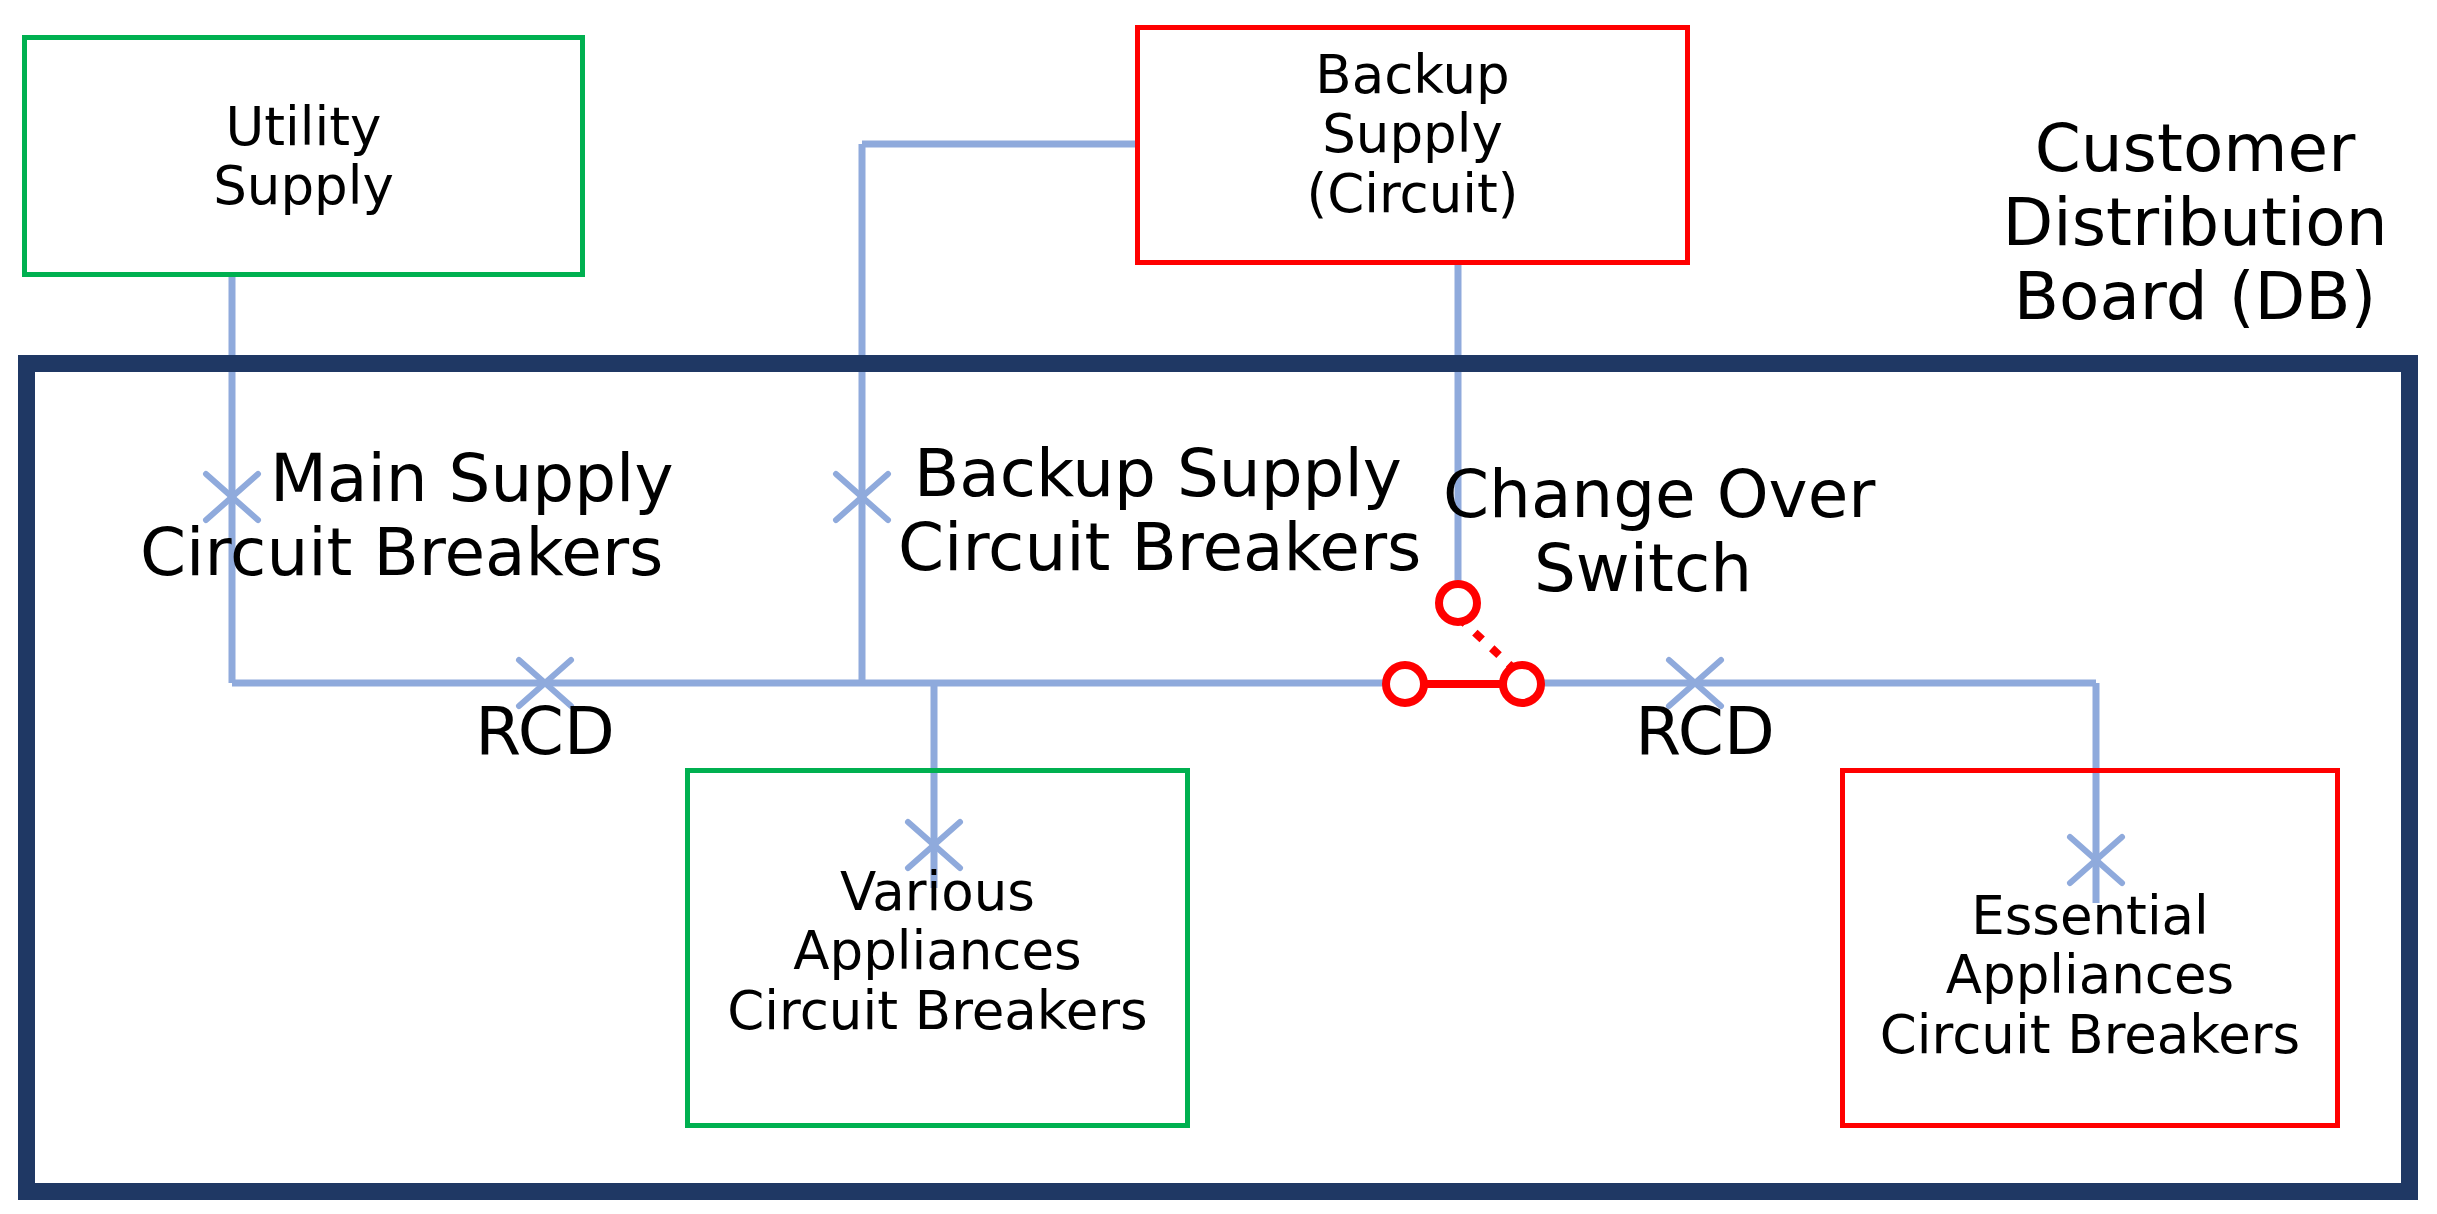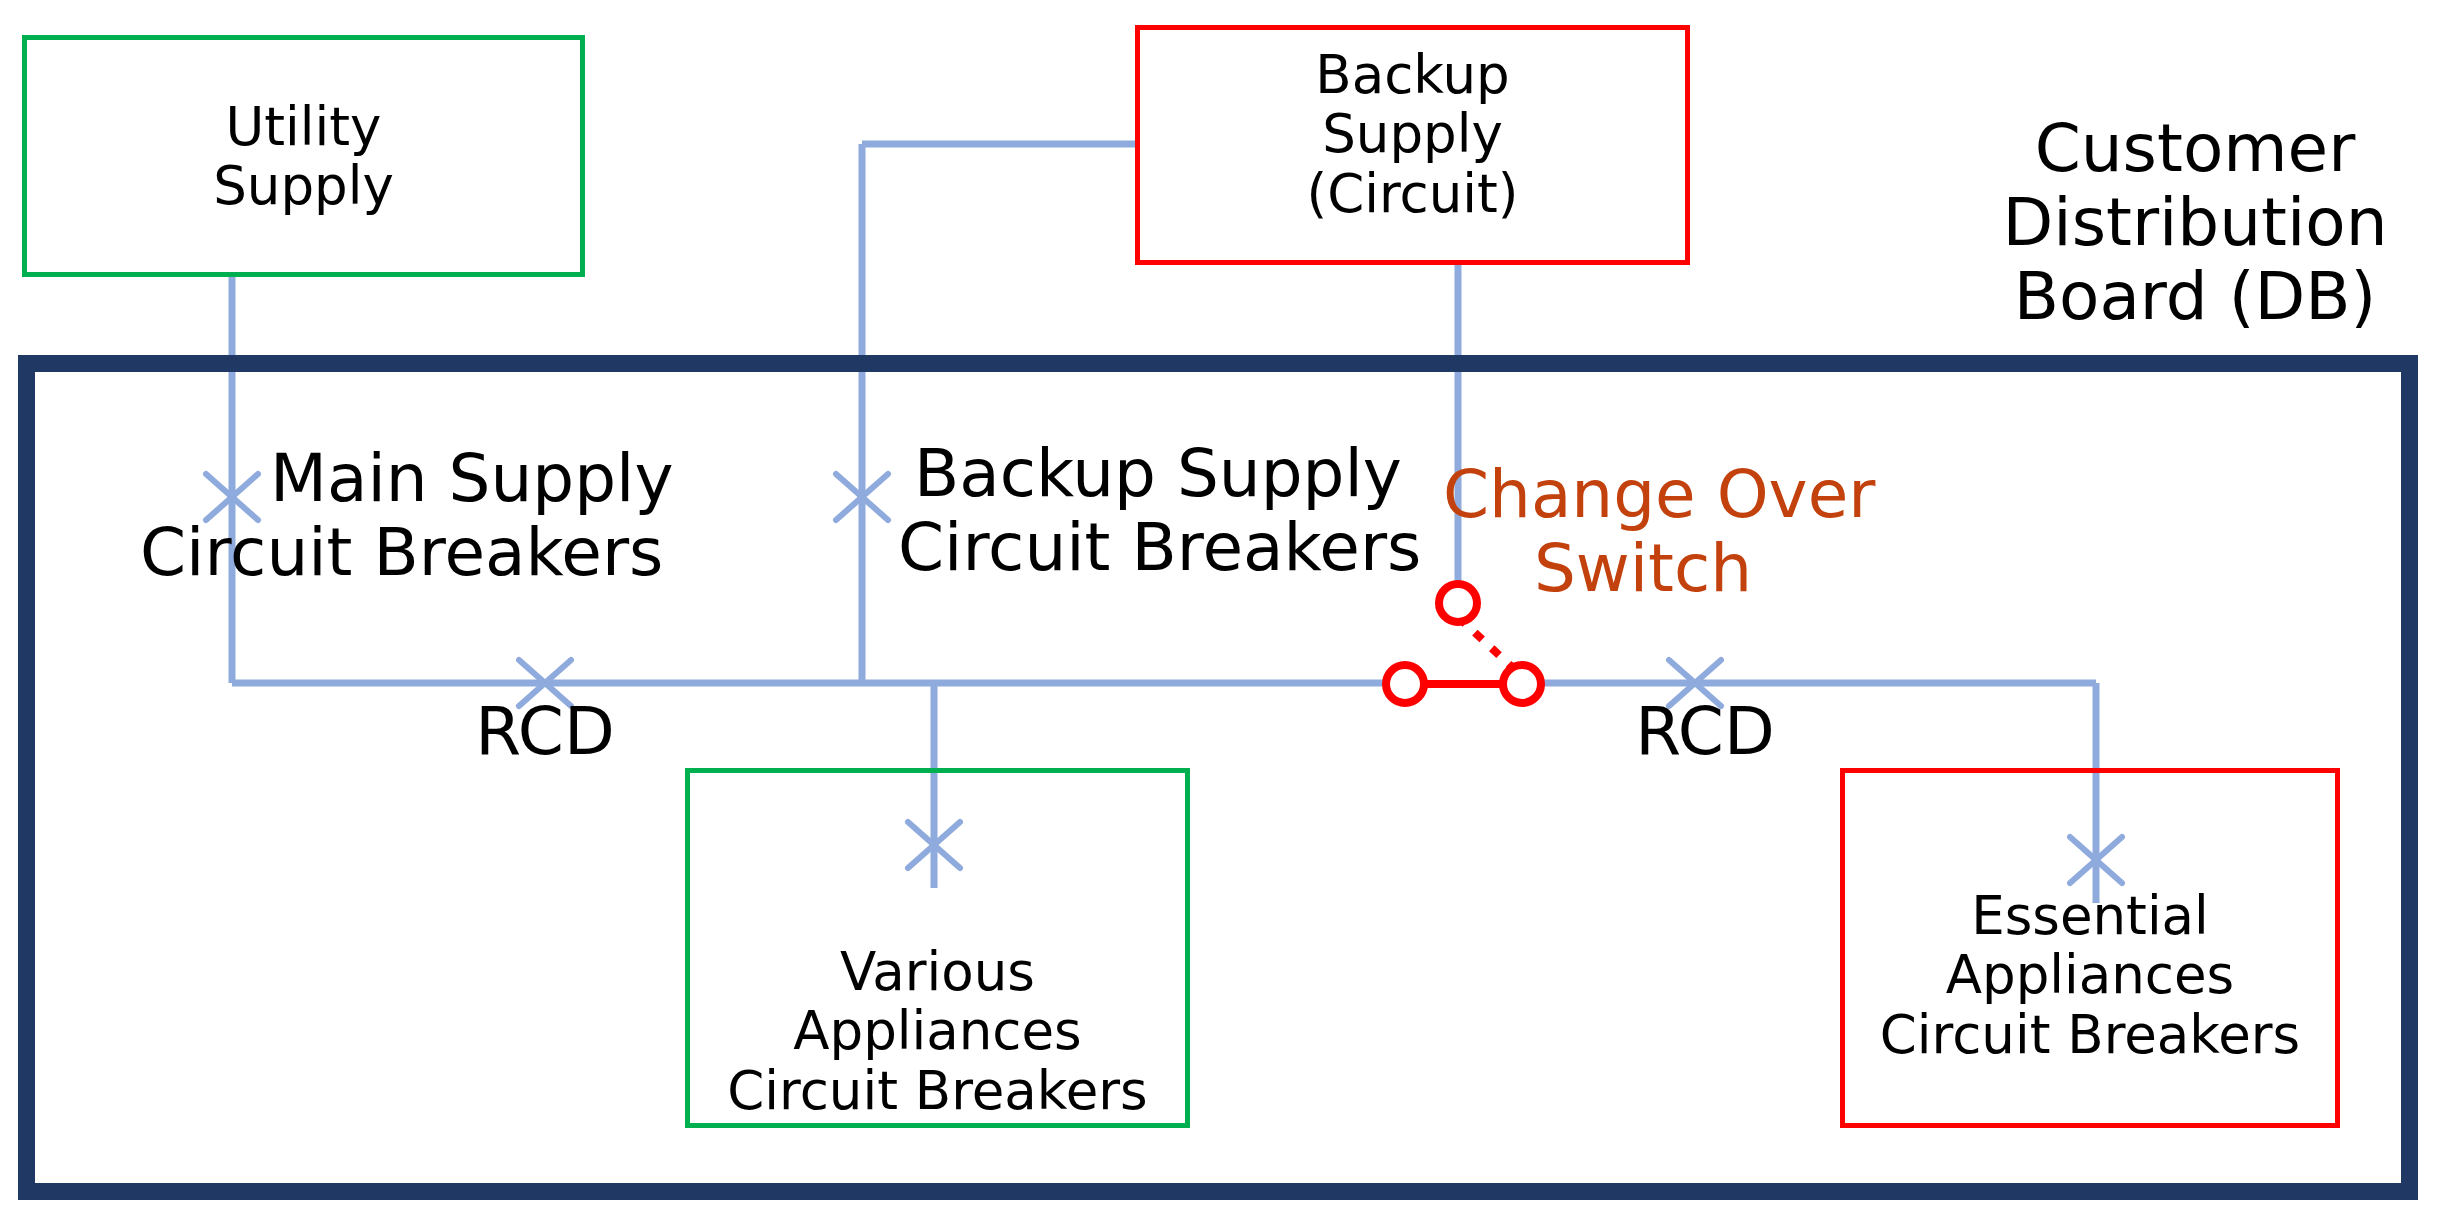--- a/index.html
+++ b/index.html
@@ -12,21 +12,21 @@
     justify-content:center;text-align:center;color:#000000;
     font-size:53px;line-height:1.12;font-family:"DejaVu Sans","Liberation Sans",sans-serif;
     pointer-events:none;
   }
   .boxlabel span{display:block;white-space:nowrap;}
   .freelabel{
     position:absolute;text-align:center;color:#000000;font-size:66px;line-height:1.12;
     font-family:"DejaVu Sans","Liberation Sans",sans-serif;white-space:nowrap;
   }
   .freelabel span{display:block;}
-  .red-label{color:#c2410c;}
+  .red-label{color:#000000;}
   .rect-box{position:absolute;box-sizing:border-box;background:transparent;}
   .green-box{border:5px solid #00B050;}
   .red-box{border:5px solid #FF0000;}
   .db-box{border:17px solid #1F3864;}
 </style>
 </head>
 <body>
 
 <div id="diagram">
 
@@ -127,21 +127,21 @@
   </div>
 
   <div class="freelabel" style="left:455px;top:695px;width:180px;text-align:center;">
     <span>RCD</span>
   </div>
   <div class="freelabel" style="left:1615px;top:695px;width:180px;text-align:center;">
     <span>RCD</span>
   </div>
 
   <div class="rect-box green-box" style="left:685px;top:768px;width:505px;height:360px;"></div>
-  <div class="boxlabel" style="left:675px;top:830px;width:525px;height:290px;justify-content:flex-end;">
+  <div class="boxlabel" style="left:675px;top:806px;width:525px;height:290px;">
     <span>Various</span>
     <span>Appliances</span>
     <span>Circuit Breakers</span>
   </div>
 
   <div class="rect-box red-box" style="left:1840px;top:768px;width:500px;height:360px;"></div>
   <div class="boxlabel" style="left:1830px;top:830px;width:520px;height:290px;">
     <span>Essential</span>
     <span>Appliances</span>
     <span>Circuit Breakers</span>

